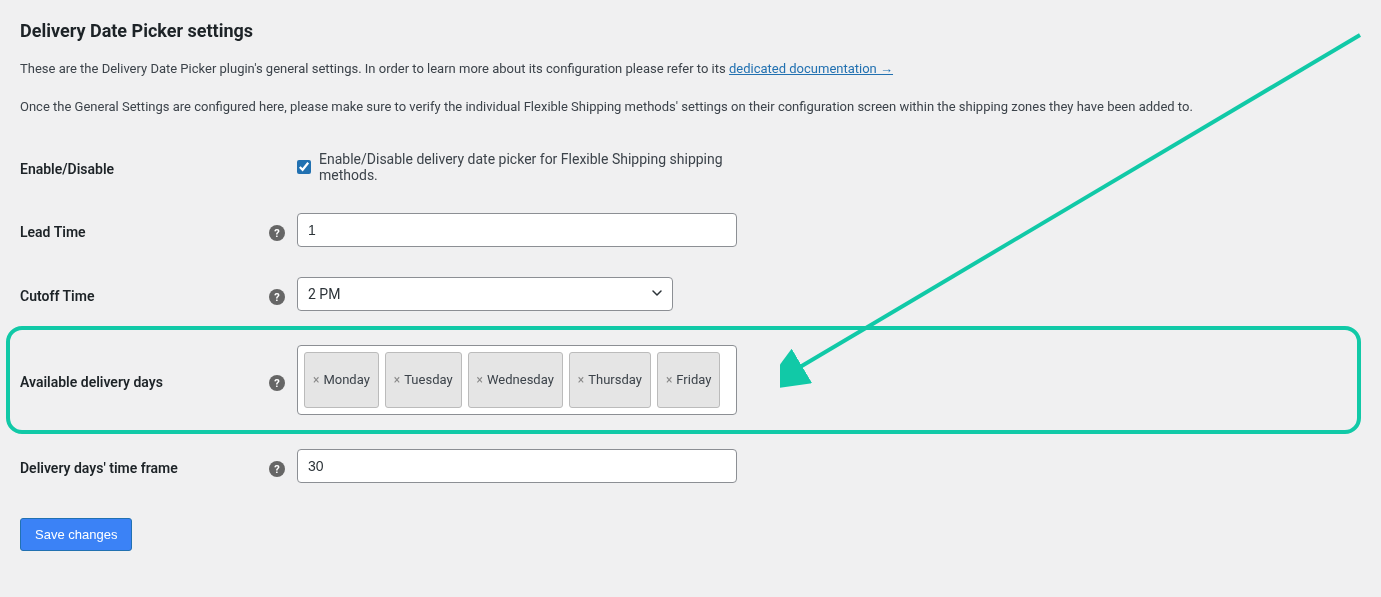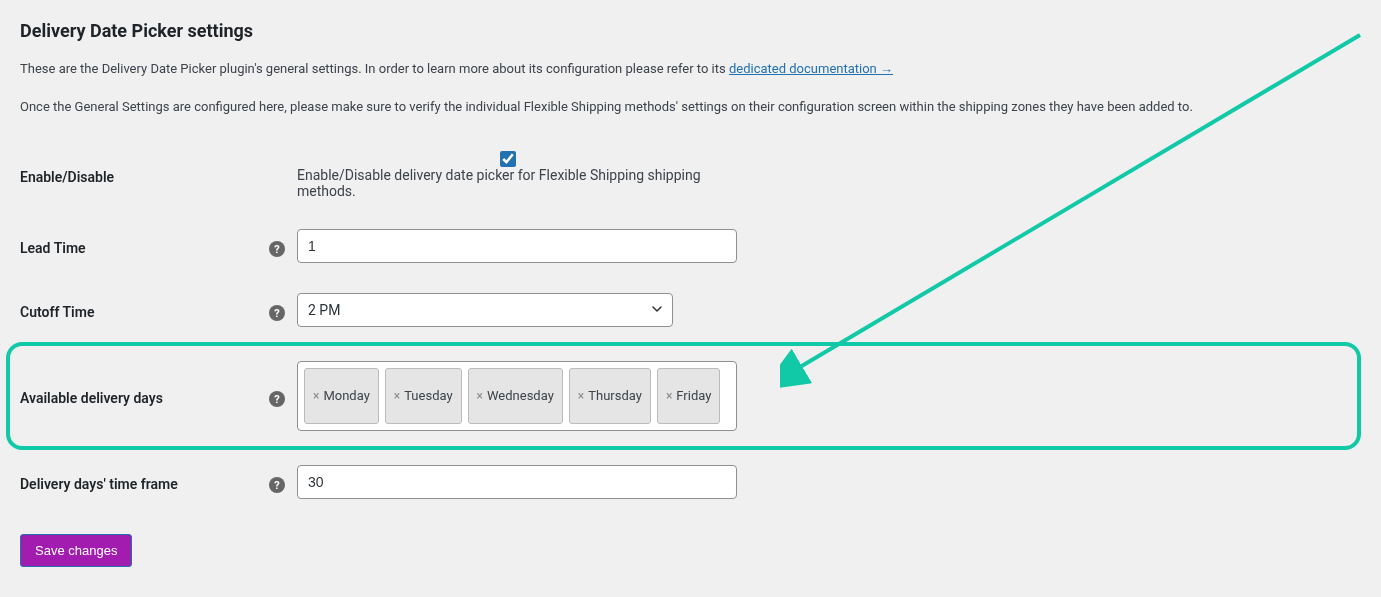--- a/index.html
+++ b/index.html
@@ -79,21 +79,20 @@
       justify-content: center;
       cursor: help;
     }
     .input-col {
       flex: 0 0 440px;
       padding-left: 10px;
     }
     .checkbox-row {
       display: flex;
       align-items: center;
-      flex-direction: column;
     }
     input[type="checkbox"] {
       width: 16px;
       height: 16px;
       margin-right: 8px;
       accent-color: #2271b1;
       cursor: pointer;
     }
     .checkbox-label {
       font-size: 14px;
@@ -159,21 +158,21 @@
     }
     .tag-remove {
       color: #888;
       margin-right: 4px;
       font-size: 12px;
       cursor: pointer;
     }
     .save-button {
       margin-top: 20px;
       padding: 8px 14px;
-      background: #a21caf;
+      background: #3b82f6;
       color: #fff;
       border: 1px solid #2271b1;
       border-radius: 3px;
       font-size: 13px;
       cursor: pointer;
     }
     .arrow-svg {
       position: absolute;
       top: 30px;
       left: 780px;

